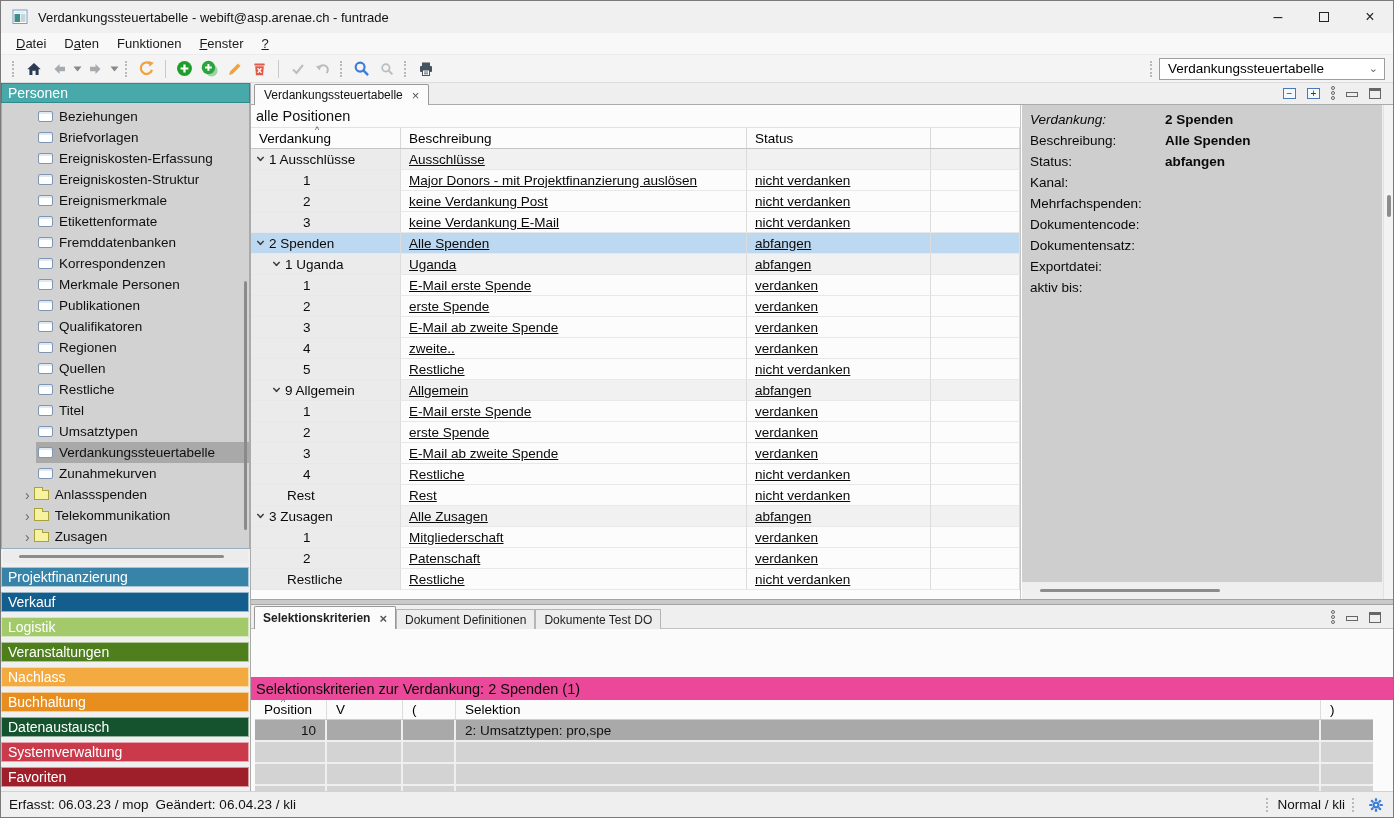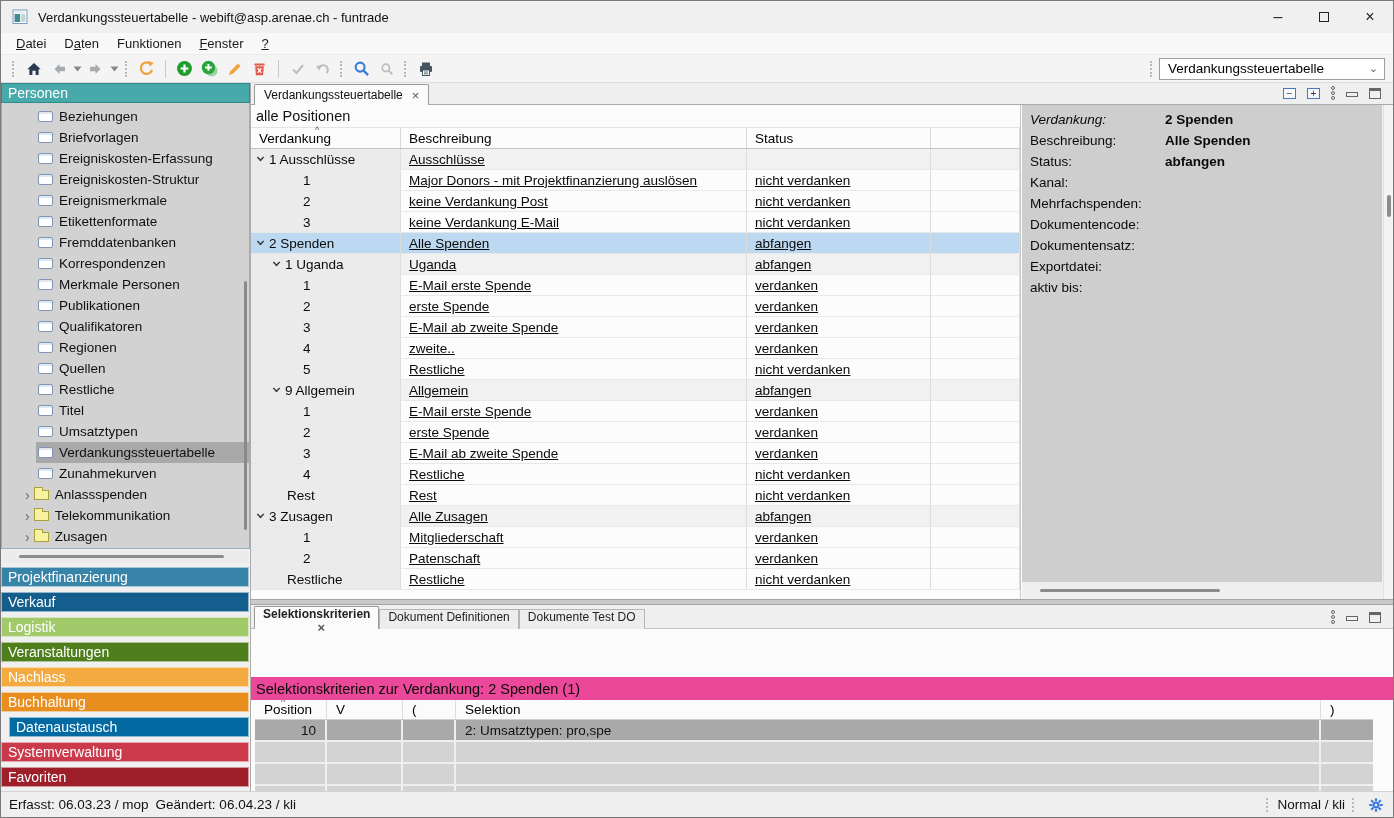--- a/index.html
+++ b/index.html
@@ -96,21 +96,21 @@
   .detail-hscroll { height:17px; flex:none; background:#EFEFEF; margin-right:11px; position:relative; }
   .detail-hscroll .thumb { position:absolute; left:18px; top:7px; width:180px; height:3px; background:#8C8C8C; border-radius:2px; }
   .detail-vscroll { position:absolute; right:0; top:0; bottom:0; width:10px; background:#F3F3F3; border-left:1px solid #E2E2E2; }
   .detail-vscroll .thumb { position:absolute; top:90px; left:3px; width:4px; height:22px; background:#8C8C8C; border-radius:2px; }
 
   .h-splitter { height:6px; flex:none; background:#C9C9C9; border-top:1px solid #A4A4A4; border-bottom:1px solid #A4A4A4; }
 
   
   .bottom-pane { flex:1; min-height:0; display:flex; flex-direction:column; background:#FBFBFB; }
   .bottom-tabbar { height:24px; flex:none; display:flex; align-items:flex-end; background:#EFEFEF; border-bottom:1px solid #C2C2C2; padding-left:3px; }
-  .b-tab { height:20px; display:flex; align-items:center; padding:0 8px; font-size:12px; color:#222; background:#EDEDED; border:1px solid #B5B5B5; border-bottom:none; margin-bottom:-1px; white-space:nowrap;flex-direction:column; }
+  .b-tab { height:20px; display:flex; align-items:center; padding:0 8px; font-size:12px; color:#222; background:#EDEDED; border:1px solid #B5B5B5; border-bottom:none; margin-bottom:-1px; white-space:nowrap; }
   .b-tab.active { height:23px; background:#FBFBFB; border-color:#989898; font-weight:bold; border-radius:2px 2px 0 0; }
   .bottom-title { height:23px; flex:none; display:flex; align-items:center; font-size:14.5px; color:#0a0a0a; padding-left:5px; background:#ec4899;margin-top:48px; }
   .sel-grid { flex:1; min-height:0; overflow:hidden; margin-left:4px; margin-right:20px; }
   .sel-header { height:20px; display:flex; font-size:13.5px; color:#000; border-bottom:1px solid #CFCFCF; position:relative; }
   .sel-header .hcell { display:flex; align-items:center; padding-left:9px; border-right:1px solid #DDD; position:relative; }
   .sel-header .sort-caret { left:26px; }
   .scol1 { width:72px; flex:none; }
   .scol2 { width:76px; flex:none; }
   .scol3 { width:53px; flex:none; }
   .scol4 { flex:1; }
@@ -360,21 +360,21 @@
       <div class="tree-hscroll">
           <div class="thumb"></div>
         </div>
       <div class="side-sections" id="sections">
           <div class="section-header" style="background: rgb(56, 132, 169);">Projektfinanzierung</div>
           <div class="section-header" style="background: rgb(19, 94, 140);">Verkauf</div>
           <div class="section-header" style="background: rgb(162, 202, 107);">Logistik</div>
           <div class="section-header" style="background: rgb(79, 126, 29);">Veranstaltungen</div>
           <div class="section-header" style="background: rgb(243, 170, 65);">Nachlass</div>
           <div class="section-header" style="background: rgb(231, 142, 30);">Buchhaltung</div>
-          <div class="section-header" style="background: #0369a1; margin-left: 8px;">Datenaustausch</div>
+          <div class="section-header" style="background: #14532d;">Datenaustausch</div>
           <div class="section-header" style="background: rgb(203, 58, 75);">Systemverwaltung</div>
           <div class="section-header" style="background: rgb(158, 30, 42);">Favoriten</div>
         </div>
     </div>
 
     <div class="content">
 
       <div class="doc-tabbar">
         <div class="doc-tab">
           <span>Verdankungssteuertabelle</span>

